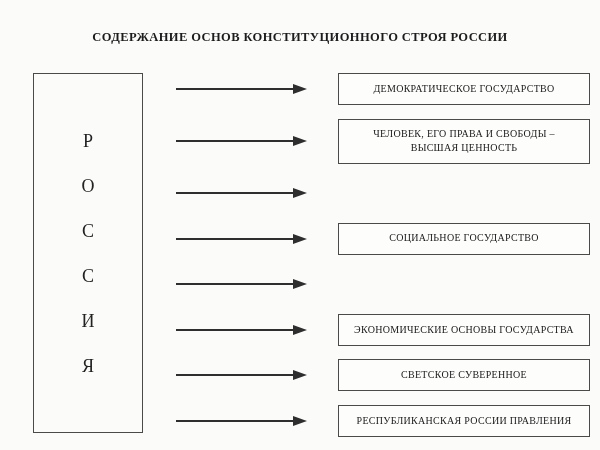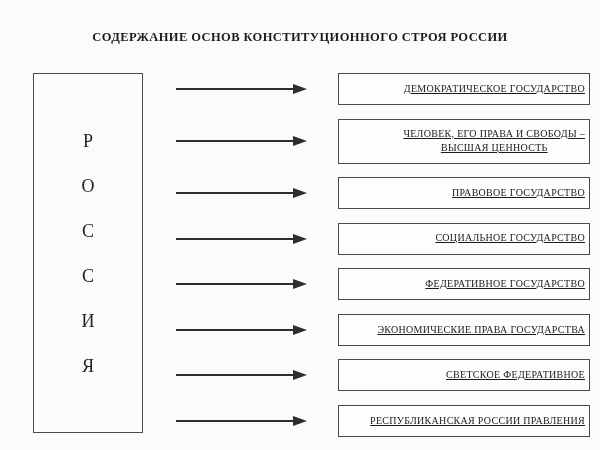--- a/index.html
+++ b/index.html
@@ -81,23 +81,22 @@
     border-top:5.5px solid transparent;
     border-bottom:5.5px solid transparent;
   }
   .item-box{
     flex:1;
     height:100%;
     border:1px solid var(--border);
     box-sizing:border-box;
     display:flex;
     align-items:center;
-    justify-content:flex-end;
+    justify-content:center;
     background:#fdfdfc;
-    text-decoration:underline;
   }
   .item-label{
     font-size:10px;
     letter-spacing:0.3px;
     line-height:1.45;
     text-align:center;
     white-space:pre-line;
     color:var(--text);
     padding:0 4px;
   }
@@ -138,63 +137,57 @@
         <span class="item-label">ЧЕЛОВЕК, ЕГО ПРАВА И СВОБОДЫ –
 ВЫСШАЯ ЦЕННОСТЬ</span>
       </div>
     </div>
 
     <div class="row">
       <div class="arrow">
         <span class="shaft"></span>
         <span class="head"></span>
       </div>
-      <div class="item-box">
-        <span class="item-label">ПРАВОВОЕ ГОСУДАРСТВО</span>
-      </div>
     </div>
 
     <div class="row">
       <div class="arrow">
         <span class="shaft"></span>
         <span class="head"></span>
       </div>
       <div class="item-box">
         <span class="item-label">СОЦИАЛЬНОЕ ГОСУДАРСТВО</span>
       </div>
     </div>
 
     <div class="row">
       <div class="arrow">
         <span class="shaft"></span>
         <span class="head"></span>
       </div>
-      <div class="item-box">
-        <span class="item-label">ФЕДЕРАТИВНОЕ ГОСУДАРСТВО</span>
-      </div>
-    </div>
-
-
-    <div class="row">
-      <div class="arrow">
-        <span class="shaft"></span>
-        <span class="head"></span>
-      </div>
-      <div class="item-box">
-        <span class="item-label">ЭКОНОМИЧЕСКИЕ ПРАВА ГОСУДАРСТВА</span>
-      </div>
-    </div>
-
-    <div class="row">
-      <div class="arrow">
-        <span class="shaft"></span>
-        <span class="head"></span>
-      </div>
-      <div class="item-box">
-        <span class="item-label">СВЕТСКОЕ ФЕДЕРАТИВНОЕ</span>
+    </div>
+
+
+    <div class="row">
+      <div class="arrow">
+        <span class="shaft"></span>
+        <span class="head"></span>
+      </div>
+      <div class="item-box">
+        <span class="item-label">ЭКОНОМИЧЕСКИЕ ОСНОВЫ ГОСУДАРСТВА</span>
+      </div>
+    </div>
+
+    <div class="row">
+      <div class="arrow">
+        <span class="shaft"></span>
+        <span class="head"></span>
+      </div>
+      <div class="item-box">
+        <span class="item-label">СВЕТСКОЕ СУВЕРЕННОЕ</span>
       </div>
     </div>
 
     <div class="row">
       <div class="arrow">
         <span class="shaft"></span>
         <span class="head"></span>
       </div>
       <div class="item-box">
         <span class="item-label">РЕСПУБЛИКАНСКАЯ РОССИИ ПРАВЛЕНИЯ</span>

